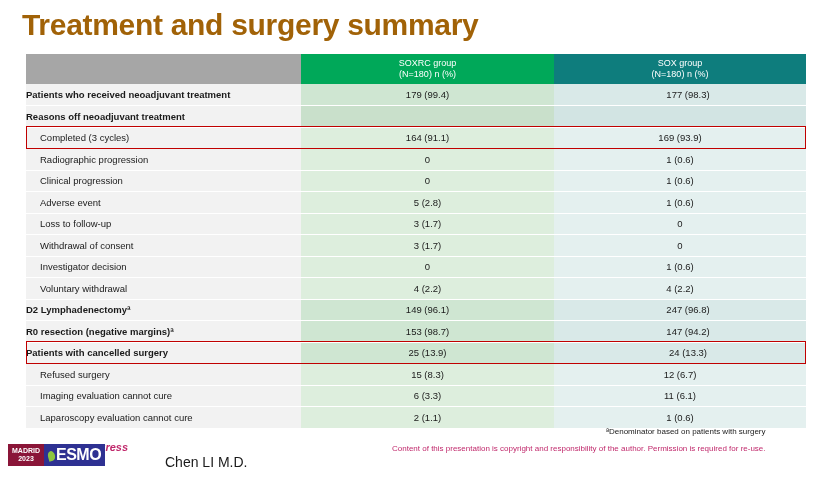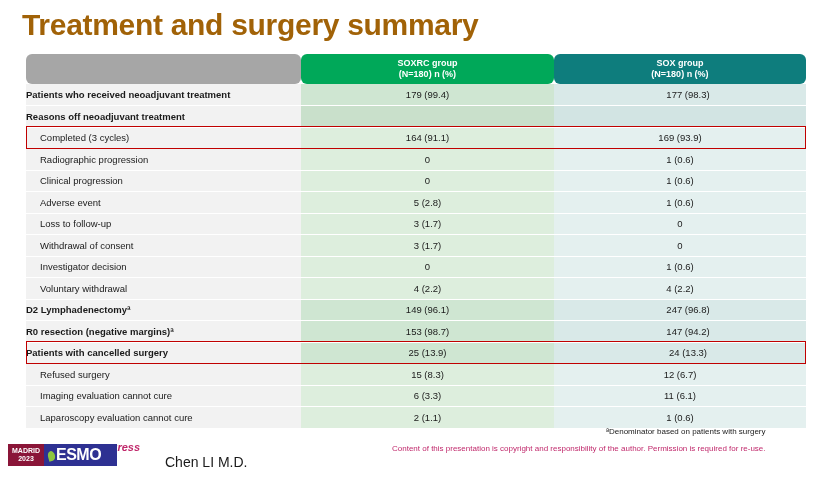--- a/index.html
+++ b/index.html
@@ -43,25 +43,24 @@
     margin: 0;
   }
   .col-label { width: 275px; }
   .col-a { width: 253px; }
   .col-b { width: 252px; }
 
   thead th {
     height: 30px;
     color: #ffffff;
     font-size: 9px;
-    font-weight: bold;
+    font-weight: normal;
     text-align: center;
     line-height: 11px;
     vertical-align: middle;
-    border-radius: 6px;
   }
   th.h-blank { background: #a6a6a6; }
   th.h-a { background: #00a859; }
   th.h-b { background: #0e7d7d; }
 
   tbody tr { height: 21.5px; }
   tbody td {
     font-size: 9.5px;
     color: #1a1a1a;
     vertical-align: middle;
@@ -141,21 +140,21 @@
     font-weight: bold;
     line-height: 8px;
     padding: 3px 4px;
     text-align: center;
   }
   .logo-esmo {
     background: #2e3192;
     color: #ffffff;
     font-weight: bold;
     font-size: 16px;
-    padding: 2px 16px 2px 4px;
+    padding: 2px 4px 2px 4px;
     letter-spacing: -0.5px;
     position: relative;
   }
   .logo-esmo .leaf {
     display: inline-block;
     width: 7px;
     height: 10px;
     background: #8dc63f;
     border-radius: 50% 50% 50% 0;
     transform: rotate(-15deg);

